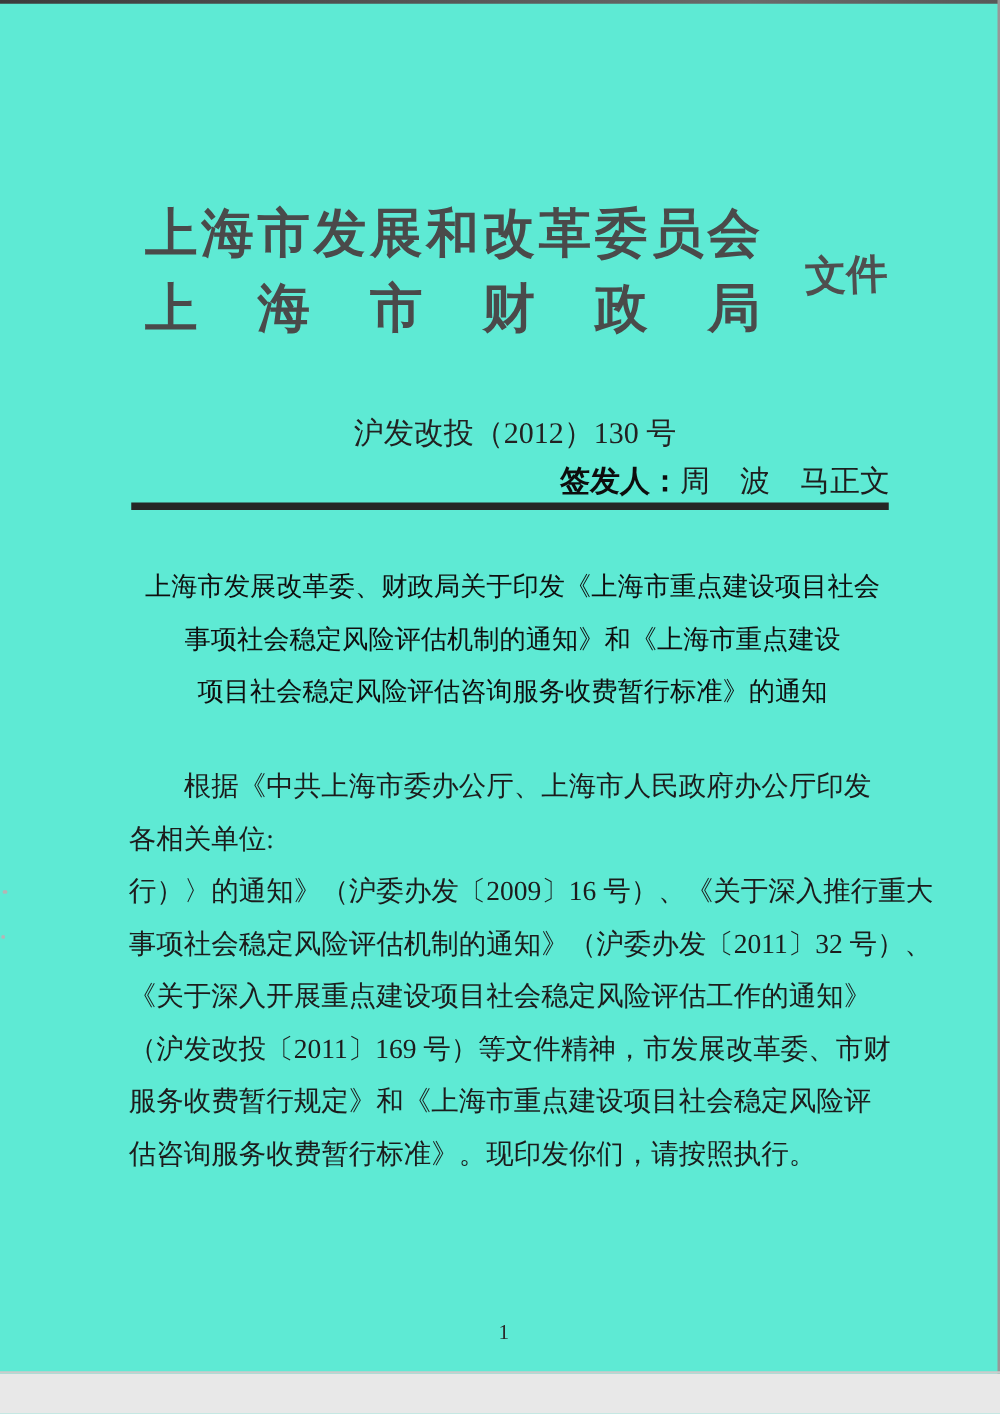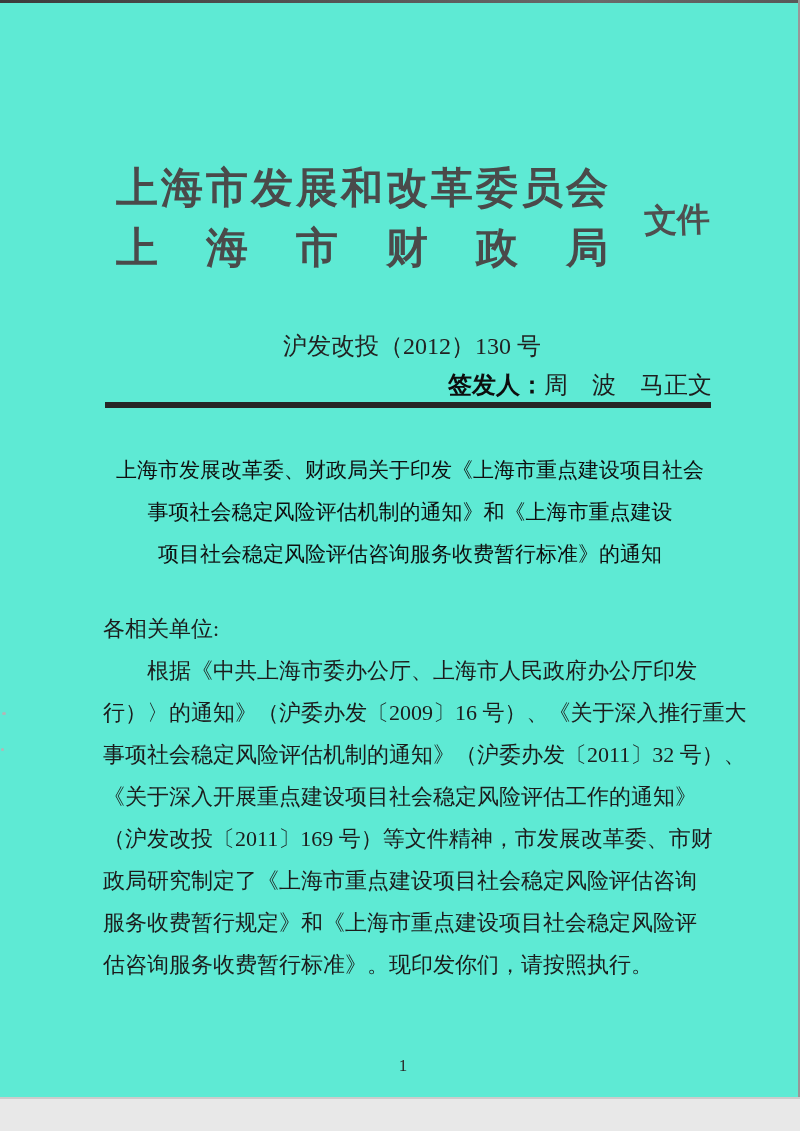--- a/index.html
+++ b/index.html
@@ -157,26 +157,25 @@
 
   <div class="rule"></div>
 
   <div class="doc-title">
     <div class="t-line">上海市发展改革委、财政局关于印发《上海市重点建设项目社会</div>
     <div class="t-line">事项社会稳定风险评估机制的通知》和《上海市重点建设</div>
     <div class="t-line">项目社会稳定风险评估咨询服务收费暂行标准》的通知</div>
   </div>
 
   <div class="body-block">
+    <div class="b-line indent">根据《中共上海市委办公厅、上海市人民政府办公厅印发</div>
     <div class="b-line">各相关单位:</div>
-    <div class="b-line indent">根据《中共上海市委办公厅、上海市人民政府办公厅印发</div>
     <div class="b-line">行）〉的通知》（沪委办发〔2009〕16 号）、《关于深入推行重大</div>
     <div class="b-line">事项社会稳定风险评估机制的通知》（沪委办发〔2011〕32 号）、</div>
     <div class="b-line">《关于深入开展重点建设项目社会稳定风险评估工作的通知》</div>
     <div class="b-line">（沪发改投〔2011〕169 号）等文件精神，市发展改革委、市财</div>
-    <div class="b-line">政局研究制定了《上海市重点建设项目社会稳定风险评估咨询</div>
     <div class="b-line">服务收费暂行规定》和《上海市重点建设项目社会稳定风险评</div>
     <div class="b-line">估咨询服务收费暂行标准》。现印发你们，请按照执行。</div>
   </div>
 
   <div class="page-number">1</div>
 
 </div>
 
 </body></html>

